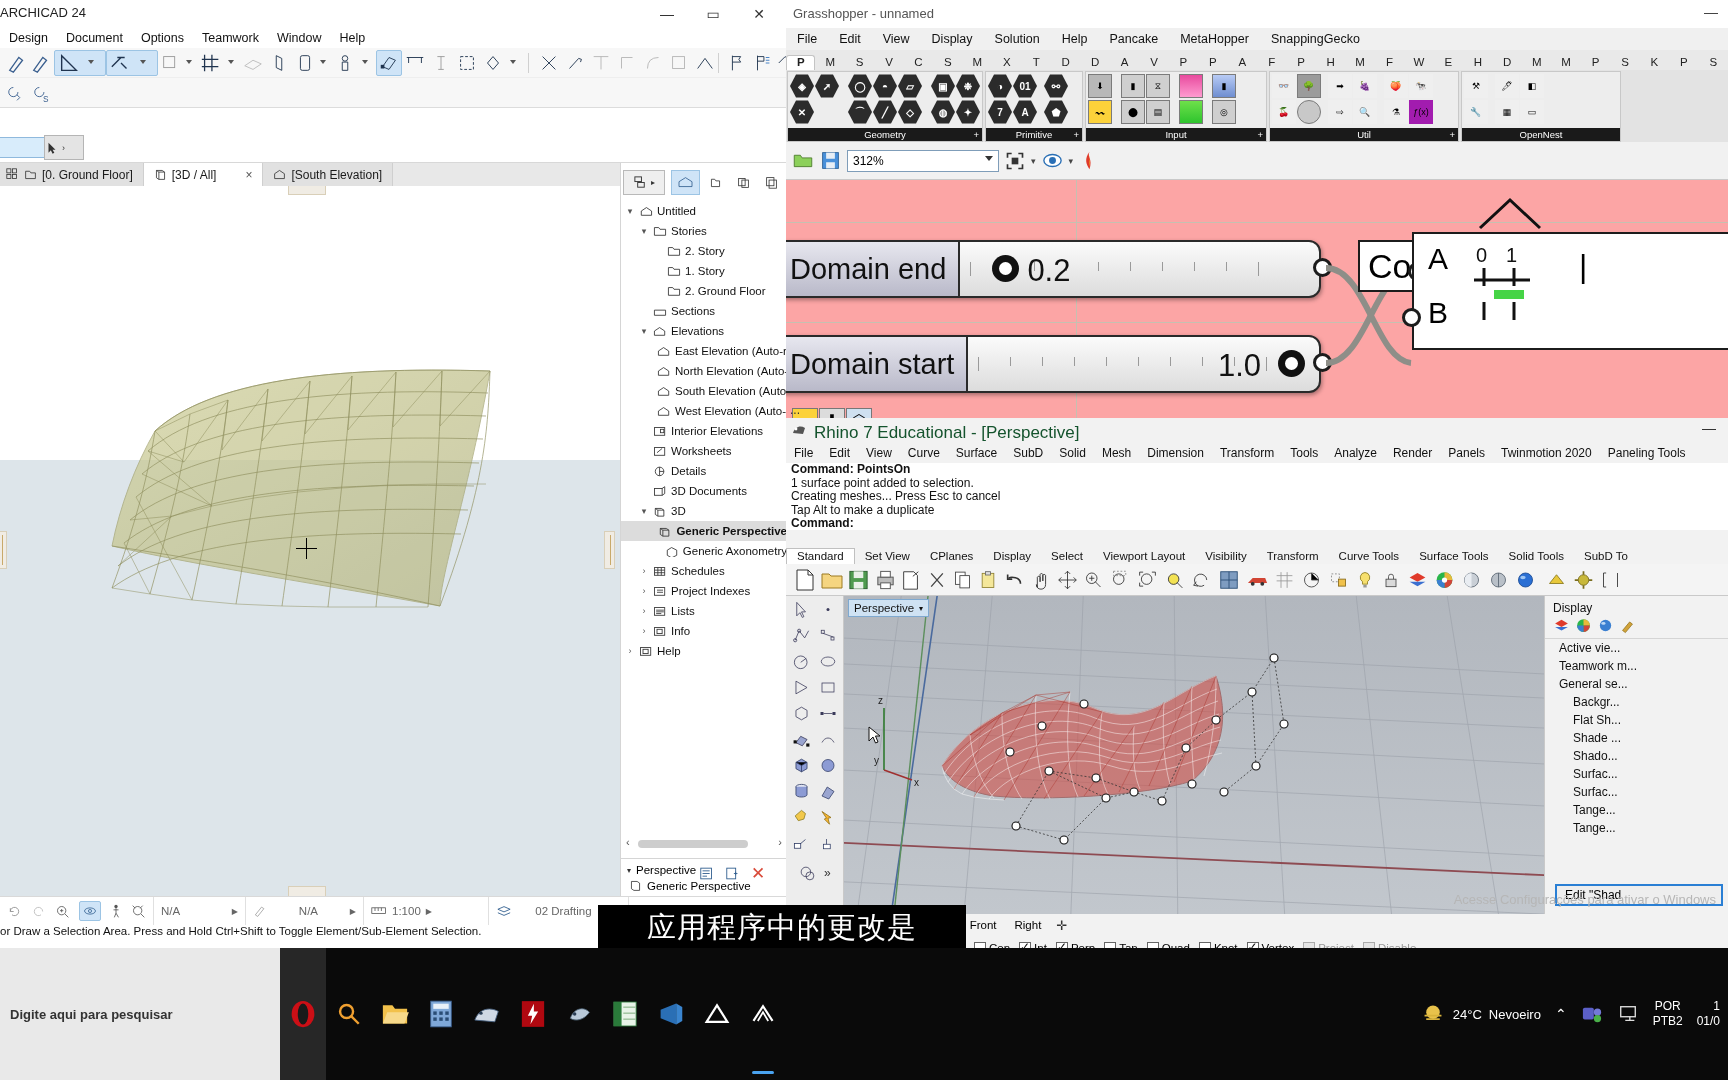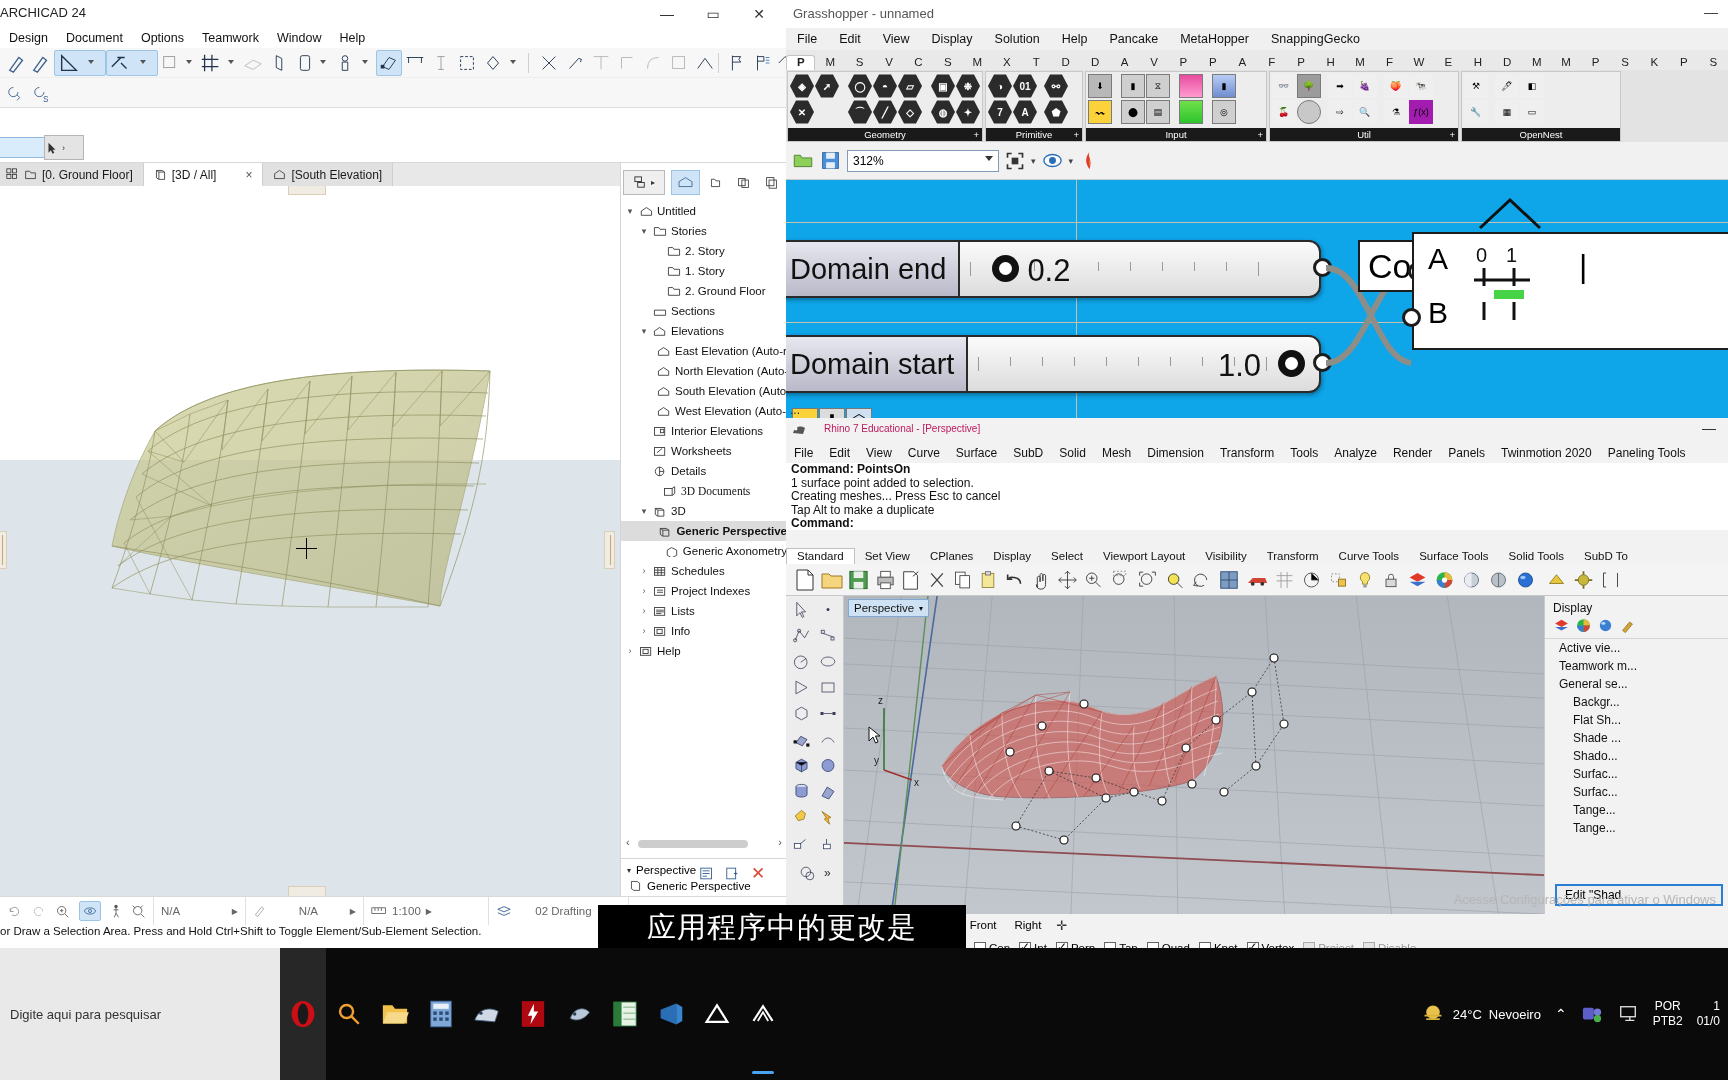--- a/index.html
+++ b/index.html
@@ -129,21 +129,21 @@
      display:flex;align-items:center;justify-content:center; font-size:9px;}
   #gh-toolbar { position:absolute; left:0; top:142px; height:38px; width:942px;
      background:#f1f1f1; border-bottom:1px solid #c9c9c9; display:flex;
      align-items:center; gap:6px; padding-left:6px;}
   #gh-zoom { width:152px; height:22px; background:#fff; border:1px solid #7f9db9;
      font-size:12px; display:flex; align-items:center; padding-left:5px; position:relative;}
   #gh-zoom .cv { position:absolute; right:5px; top:5px; width:0;height:0;
      border-left:4px solid transparent;border-right:4px solid transparent;
      border-top:5px solid #333;}
   #gh-canvas { position:absolute; left:0; top:180px; width:942px; height:238px;
-     background:#0ea5e9; overflow:hidden;padding-left:48px; }
+     background:#fca5a5; overflow:hidden;padding-left:48px; }
   .ghslider { position:absolute; height:58px; display:flex;
      filter:drop-shadow(1px 2px 2px rgba(0,0,0,.35)); }
   .ghslider .cap { background:linear-gradient(#e7e7ef,#b9b9c9); border:2px solid #2a2a2a;
      border-right:1px solid #2a2a2a; border-radius:10px 0 0 10px;
      display:flex; align-items:center; padding:0 12px; font-size:29px; color:#111; }
   .ghslider .bar { background:linear-gradient(#fbfbfb,#dcdcdc); border:2px solid #2a2a2a;
      border-left:1px solid #2a2a2a; border-radius:0 12px 12px 0; position:relative; }
   .ghslider .ticks { position:absolute; left:10px; right:14px; top:20px; height:14px; }
   .ghslider .ticks i { position:absolute; top:0; width:1px; height:9px; background:#9a9a9a;}
   .ghslider .ticks i.b { height:14px; }
@@ -157,21 +157,21 @@
   .ghnode { position:absolute; background:#fff; border:2px solid #1c1c1c; }
   #gh-mini { position:absolute; left:6px; top:228px; display:flex; gap:1px; }
   #gh-mini div { width:26px; height:24px; border:1px solid #777;
      display:flex; align-items:center; justify-content:center; }
   #gh-ellipsis { position:absolute; left:4px; top:403px; font-size:12px; color:#333;}
 
   
   #rh { position:absolute; left:786px; top:418px; width:942px; height:614px;
      background:#f2f2f2; overflow:hidden;}
   #rh-title { height:25px; position:relative; background:#f2f2f2; }
-  #rh-title .t { position:absolute; left:38px; top:5px; font-size:10px; color:#be185d;}
+  #rh-title .t { position:absolute; left:28px; top:5px; font-size:17px; color:#14532d;}
   #rh-title .ic { position:absolute; left:5px; top:4px; width:16px;height:16px; }
   #rh-title .min { position:absolute; right:12px; top:2px; font-size:14px; color:#333;}
   #rh-menu { position:absolute; left:0; top:25px; height:20px; width:942px;
      display:flex; align-items:center; font-size:12px; color:#111; }
   #rh-menu .mi { padding:1px 8px; white-space:nowrap;}
   #rh-cmd { position:absolute; left:0; top:45px; width:942px; height:67px;
      background:#fff; font-size:12px; color:#111; padding-left:5px; line-height:13.5px;}
   #rh-cmd .b { font-weight:bold; }
   #rh-tabs { position:absolute; left:0; top:127px; width:942px; height:19px;
      display:flex; font-size:11.5px; align-items:flex-end;}
@@ -219,21 +219,21 @@
 
   
   #subtitle { position:absolute; left:598px; top:905px; width:368px; height:45px;
      background:#000; color:#fff; font-size:29px; display:flex; align-items:center;
      justify-content:center; letter-spacing:1px;}
 
   
   #taskbar { position:absolute; left:0; top:948px; width:1728px; height:132px;
      background:#0a0a0a; }
   #tb-start { position:absolute; left:0; top:0; width:280px; height:132px;
-     background:#e9e9e9; }
+     background:#e9e9e9;font-weight:bold; }
   #tb-search { position:absolute; left:0; top:0; width:280px; height:132px;
      display:flex; align-items:center; padding-left:10px; font-size:13px; color:#333;}
   #tb-icons { position:absolute; left:280px; top:0; height:132px; display:flex;
      align-items:center; gap:0px; }
   .tbapp { width:46px; height:132px; display:flex; align-items:center;
      justify-content:center; position:relative;}
   .tbapp.act { background:#272727; }
   .tbapp .u { position:absolute; bottom:6px; left:12px; width:22px; height:3px;
      background:#4aa3f0; border-radius:2px; }
   #tb-right { position:absolute; right:0; top:0; height:132px; display:flex;
@@ -604,21 +604,21 @@
             <span>Worksheets</span>
           </div>
           <div class="tnode" style="padding-left: 18px;">
             <span class="tchev"></span>
             <span class="ticon"><svg width="14" height="12" viewBox="0 0 15 14">
                 <circle cx="7" cy="7.5" r="5" fill="none" stroke="#333"></circle>
                 <path d="M7 2.5v10M7 7.5h5" stroke="#333"></path>
               </svg></span>
             <span>Details</span>
           </div>
-          <div class="tnode" style="padding-left: 28px; font-family: Liberation Serif, serif;">
+          <div class="tnode" style="padding-left: 18px;">
             <span class="tchev"></span>
             <span class="ticon"><svg width="14" height="12" viewBox="0 0 15 14">
                 <rect x="1" y="4" width="9" height="8" fill="none" stroke="#333"></rect>
                 <path d="M10 4l3-2v8l-3 2" fill="none" stroke="#333"></path>
               </svg></span>
             <span>3D Documents</span>
           </div>
           <div class="tnode" style="padding-left: 18px;">
             <span class="tchev">▾</span>
             <span class="ticon"><svg width="14" height="12" viewBox="0 0 15 14">

